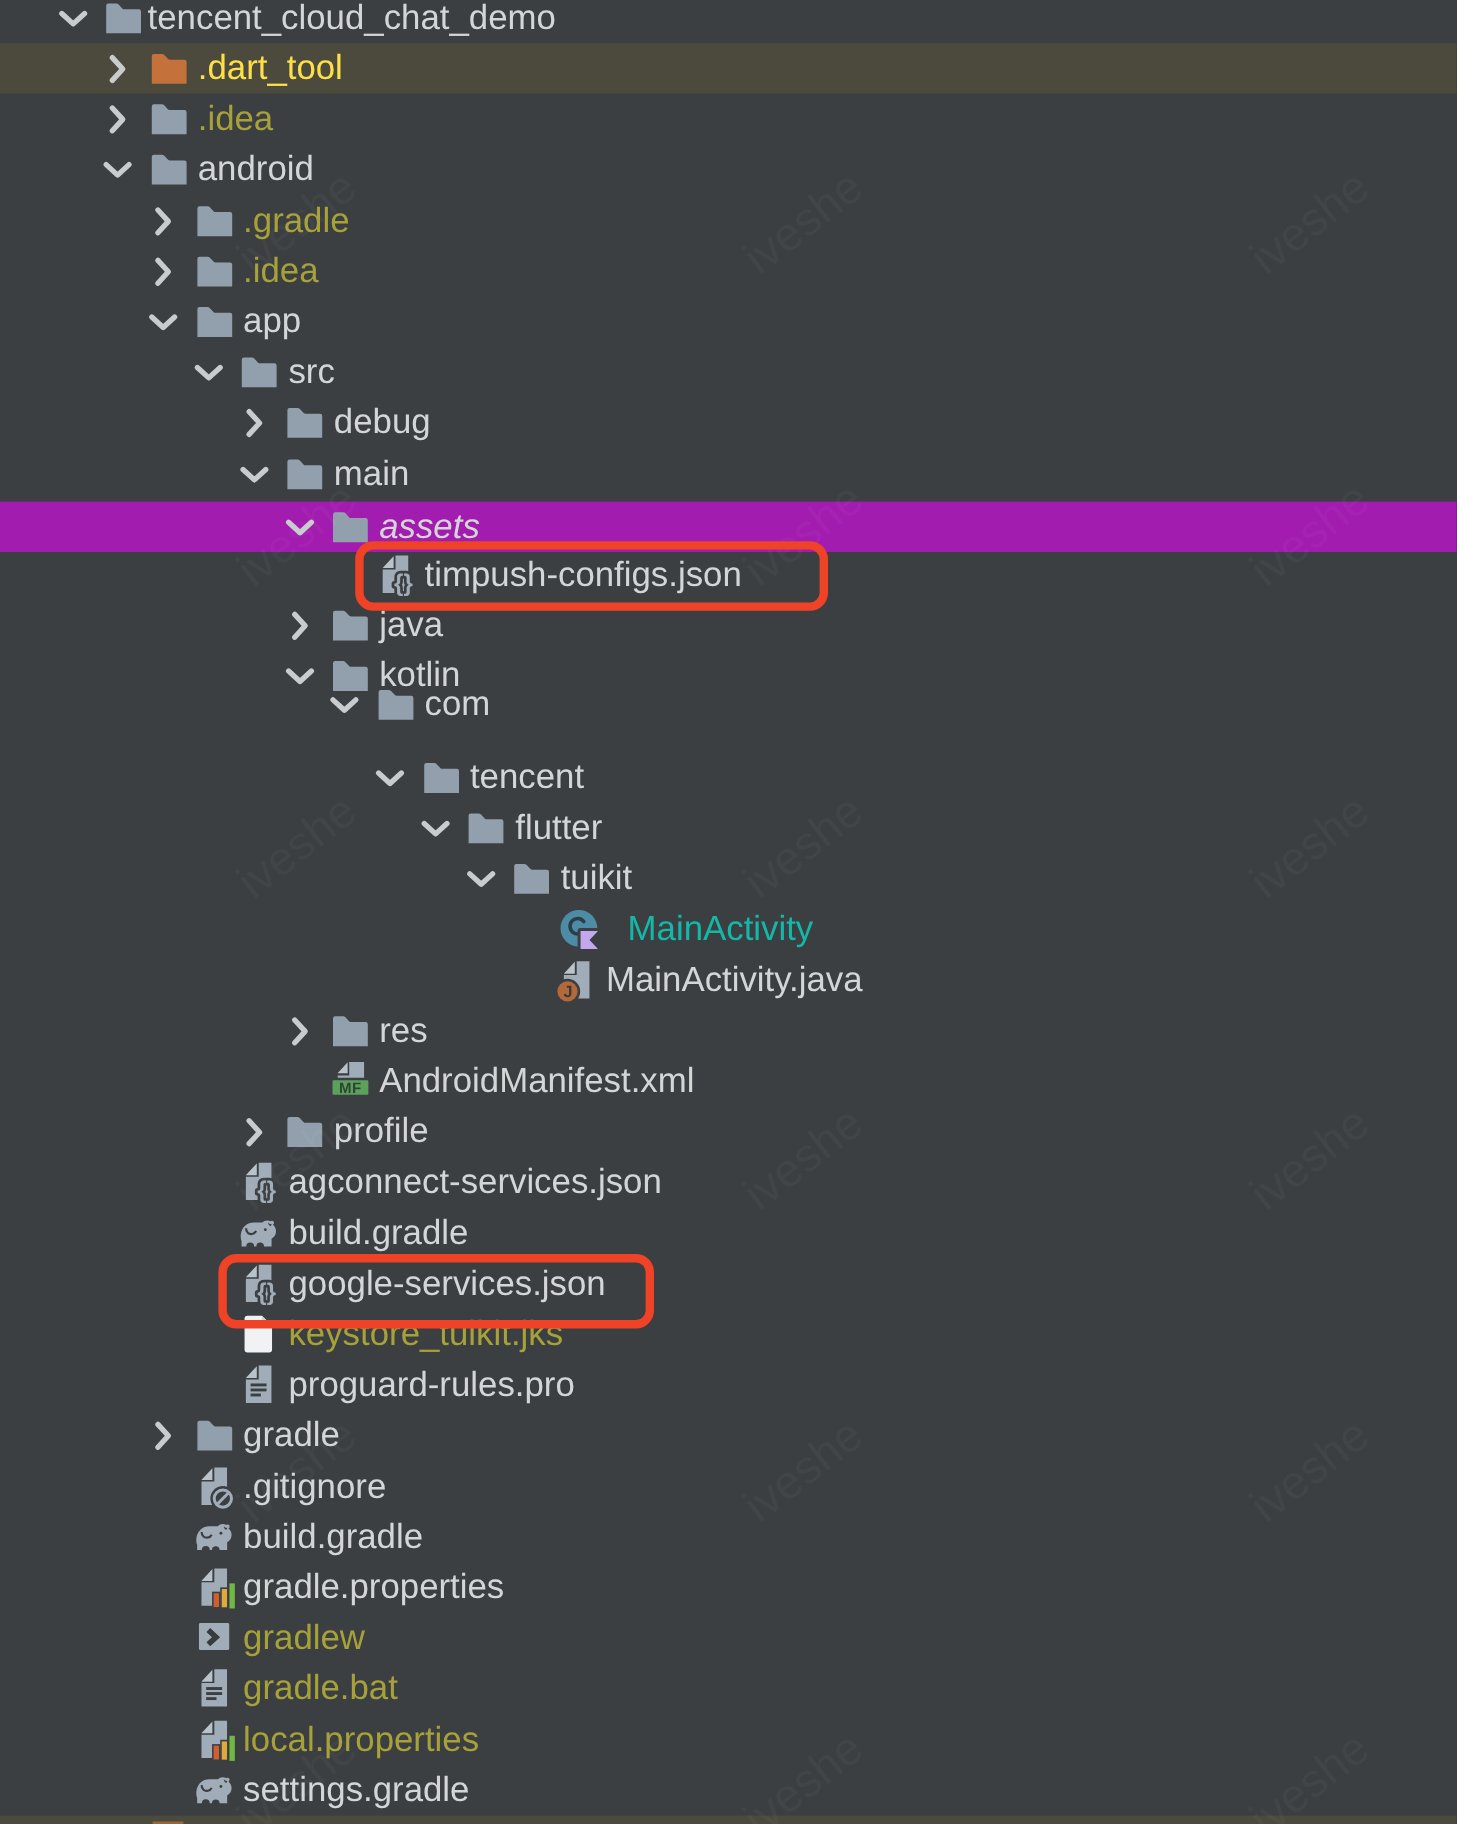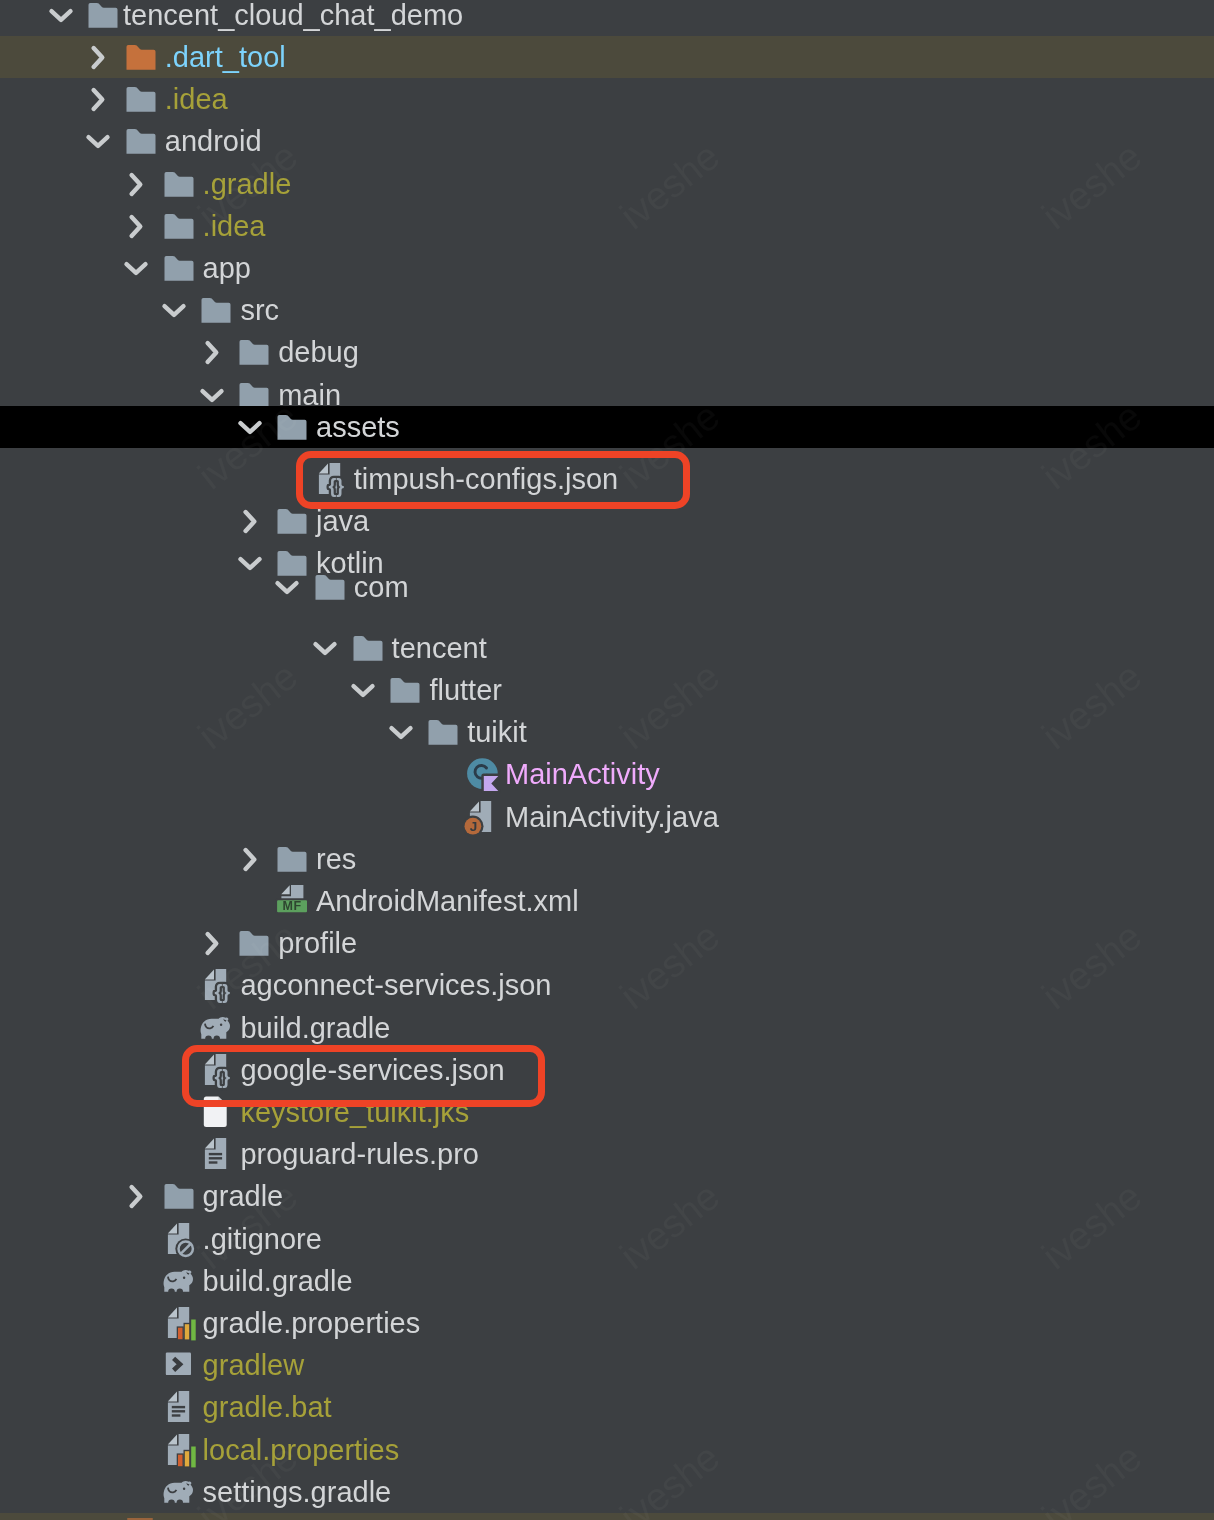--- a/index.html
+++ b/index.html
@@ -30,21 +30,21 @@
       <span style="position:absolute;left:86.3px;top:0">
         <svg class="ch" width="24" height="43" viewBox="0 0 24 42.2" style="overflow:visible">
           <polyline points="7.6,11.6 16.3,21.1 7.6,30.6" fill="none" stroke="#C9CCCE" stroke-width="4.4" stroke-linecap="round" stroke-linejoin="round"></polyline>
         </svg>
       </span>
       <span style="position:absolute;left:123.8px;top:0">
         <svg class="ic" width="34" height="43" viewBox="0 0 34 42.2" style="overflow:visible">
           <path d="M2.5,33.4 L2.5,10.3 Q2.5,8.5 4.3,8.5 L10.9,8.5 Q12,8.5 12.7,9.2 L15.9,12.6 Q16.6,13.3 17.7,13.3 L29.7,13.3 Q31.5,13.3 31.5,15.1 L31.5,33.4 Z" fill="#C5713C"></path>
         </svg>
       </span>
-      <span class="tx" style="left:164.8px;color:#7dd3fc">.dart_tool</span>
+      <span class="tx" style="left:164.8px;color:#fde047">.dart_tool</span>
     </div>
 <div class="row" style="top:78.1px;">
       <span style="position:absolute;left:86.3px;top:0">
         <svg class="ch" width="24" height="43" viewBox="0 0 24 42.2" style="overflow:visible">
           <polyline points="7.6,11.6 16.3,21.1 7.6,30.6" fill="none" stroke="#C9CCCE" stroke-width="4.4" stroke-linecap="round" stroke-linejoin="round"></polyline>
         </svg>
       </span>
       <span style="position:absolute;left:123.8px;top:0">
         <svg class="ic" width="34" height="43" viewBox="0 0 34 42.2" style="overflow:visible">
           <path d="M2.5,33.4 L2.5,10.3 Q2.5,8.5 4.3,8.5 L10.9,8.5 Q12,8.5 12.7,9.2 L15.9,12.6 Q16.6,13.3 17.7,13.3 L29.7,13.3 Q31.5,13.3 31.5,15.1 L31.5,33.4 Z" fill="#91A0AC"></path>
@@ -136,21 +136,21 @@
           <polyline points="2.5,16.8 12,25.5 21.5,16.8" fill="none" stroke="#C9CCCE" stroke-width="4.4" stroke-linecap="round" stroke-linejoin="round"></polyline>
         </svg>
       </span>
       <span style="position:absolute;left:237.2px;top:0">
         <svg class="ic" width="34" height="43" viewBox="0 0 34 42.2" style="overflow:visible">
           <path d="M2.5,33.4 L2.5,10.3 Q2.5,8.5 4.3,8.5 L10.9,8.5 Q12,8.5 12.7,9.2 L15.9,12.6 Q16.6,13.3 17.7,13.3 L29.7,13.3 Q31.5,13.3 31.5,15.1 L31.5,33.4 Z" fill="#91A0AC"></path>
         </svg>
       </span>
       <span class="tx" style="left:278.2px;color:#D3D5D7">main</span>
     </div>
-<div class="row" style="top:406px;background:#000000;">
+<div class="row" style="top:418px;background:#a21caf;font-style:italic;">
       <span style="position:absolute;left:237.5px;top:0">
         <svg class="ch" width="24" height="43" viewBox="0 0 24 42.2" style="overflow:visible">
           <polyline points="2.5,16.8 12,25.5 21.5,16.8" fill="none" stroke="#C9CCCE" stroke-width="4.4" stroke-linecap="round" stroke-linejoin="round"></polyline>
         </svg>
       </span>
       <span style="position:absolute;left:275.0px;top:0">
         <svg class="ic" width="34" height="43" viewBox="0 0 34 42.2" style="overflow:visible">
           <path d="M2.5,33.4 L2.5,10.3 Q2.5,8.5 4.3,8.5 L10.9,8.5 Q12,8.5 12.7,9.2 L15.9,12.6 Q16.6,13.3 17.7,13.3 L29.7,13.3 Q31.5,13.3 31.5,15.1 L31.5,33.4 Z" fill="#91A0AC"></path>
         </svg>
       </span>
@@ -246,21 +246,21 @@
     </div>
 <div class="row" style="top:753.3px;">
       <span style="position:absolute;left:464.0px;top:0">
         <svg class="ic" width="34" height="43" viewBox="0 0 34 42.2" style="overflow:visible">
           <circle cx="18.4" cy="20.2" r="15.3" fill="#4E8BA4"></circle>
           <path d="M 22.5 14.6 A 6.4 6.4 0 1 0 22.9 21.8" fill="none" stroke="#2B3C4A" stroke-width="2.9" stroke-linecap="round"></path>
           <polygon points="19.8,22.5 34.3,22.5 27.3,30 34.3,37.5 19.8,37.5" fill="none" stroke="#3C3F42" stroke-width="5" stroke-linejoin="round"></polygon>
           <polygon points="19.8,22.5 34.3,22.5 27.3,30 34.3,37.5 19.8,37.5" fill="#C4A8EF"></polygon>
         </svg>
       </span>
-      <span class="tx" style="left:505.0px;color:#f0abfc">MainActivity</span>
+      <span class="tx" style="left:523px;color:#14b8a6">MainActivity</span>
     </div>
 <div class="row" style="top:795.5px;">
       <span style="position:absolute;left:464.0px;top:0">
         <svg class="ic" width="34" height="43" viewBox="0 0 34 42.2" style="overflow:visible">
           <polygon points="5.8,15.0 15.0,5.1 15.0,15.0" fill="#B9C3CB"></polygon>
           <path d="M16.6,4.6 L27.2,4.6 L27.2,35.7 L5.9,35.7 L5.9,16.2 L16.6,16.2 Z" fill="#A0ACB7"></path>
           <circle cx="8.9" cy="29.8" r="10.6" fill="#3C3F42"></circle>
           <circle cx="8.9" cy="29.8" r="8.4" fill="#B4693B"></circle>
           <text x="9.4" y="34.3" font-family="Liberation Sans" font-size="13.5" font-weight="bold" text-anchor="middle" fill="#353A3E">J</text>
         </svg>

